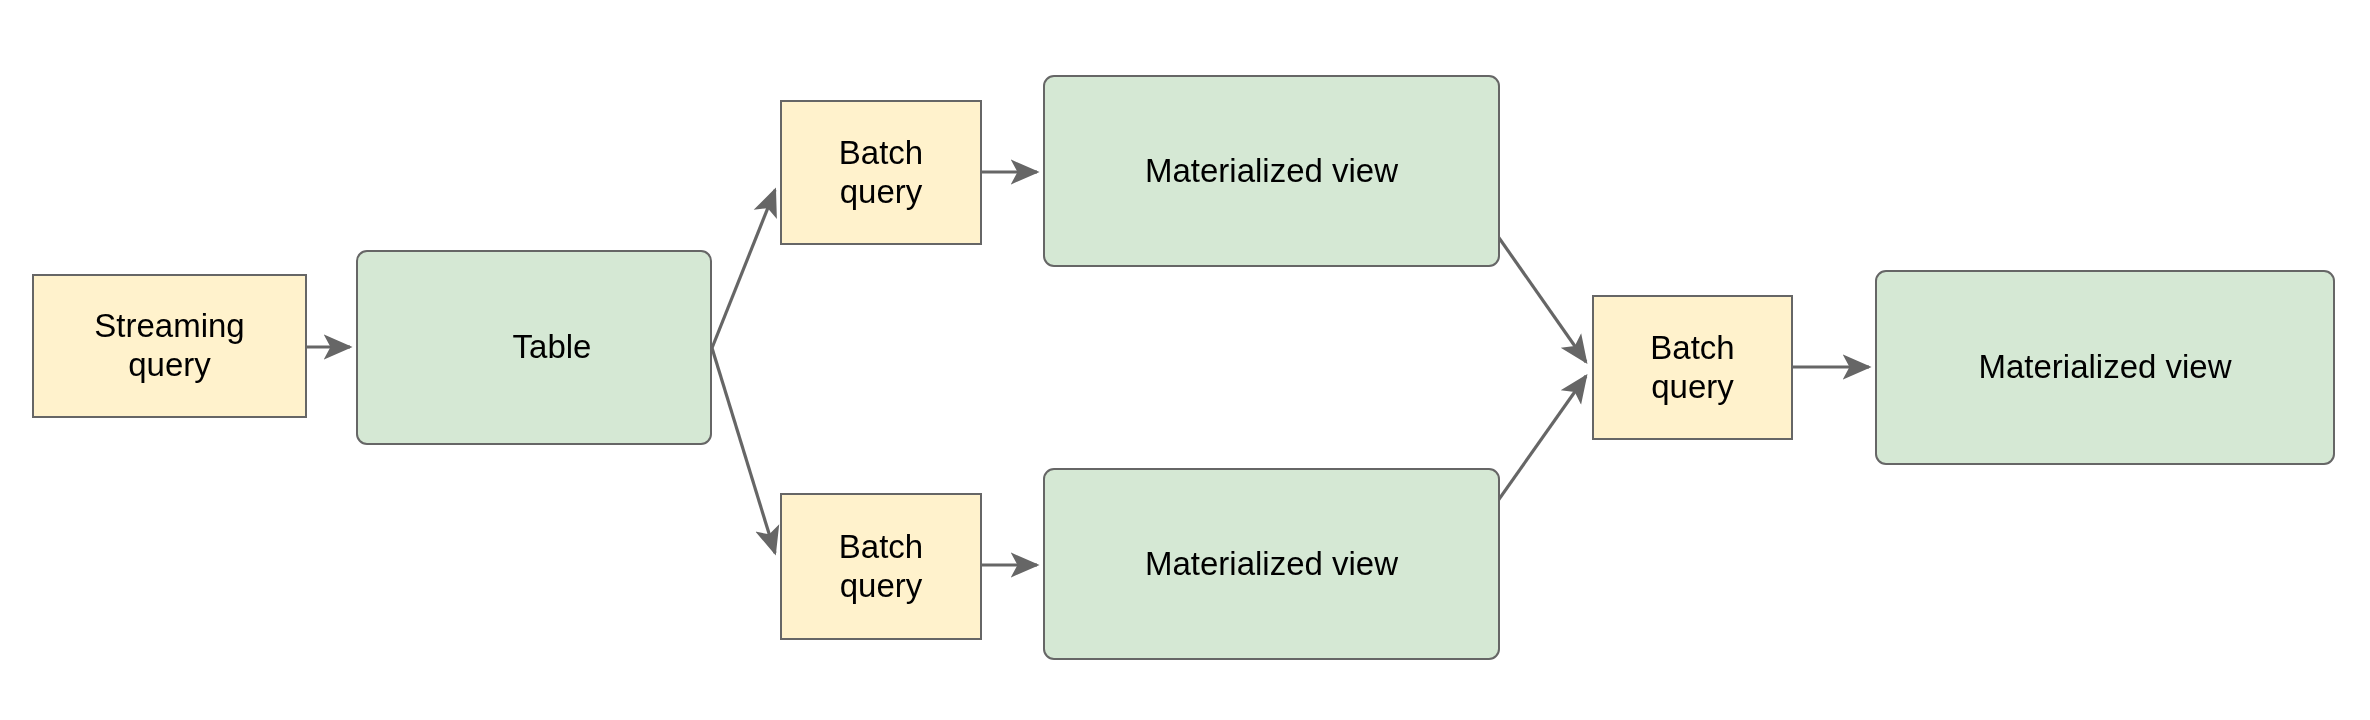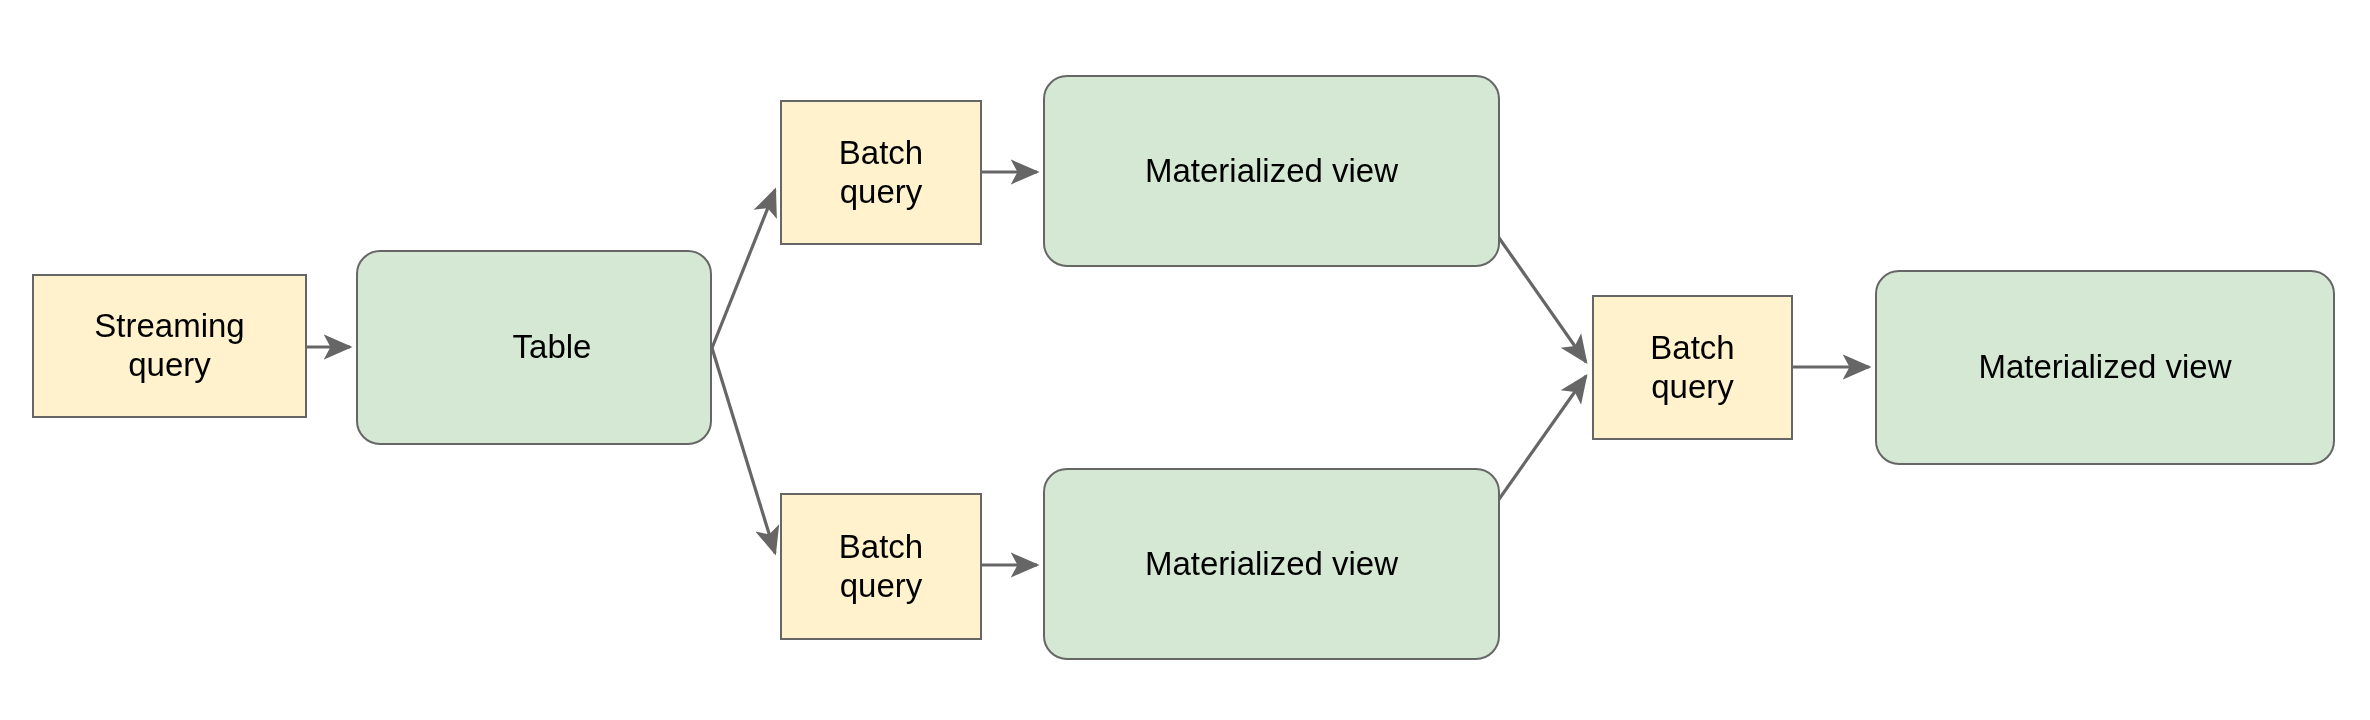--- a/index.html
+++ b/index.html
@@ -38,21 +38,21 @@
     white-space: pre-line;
     z-index: 2;
   }
   .node-yellow {
     background: #fff2cc;
     border-color: #666666;
   }
   .node-green {
     background: #d5e8d4;
     border-color: #666666;
-    border-radius: 24px;
+    border-radius: 11px;
   }
   .label {
     display: block;
     white-space: pre-line;
   }
 </style>
 </head>
 <body>
 
 <div id="canvas">

